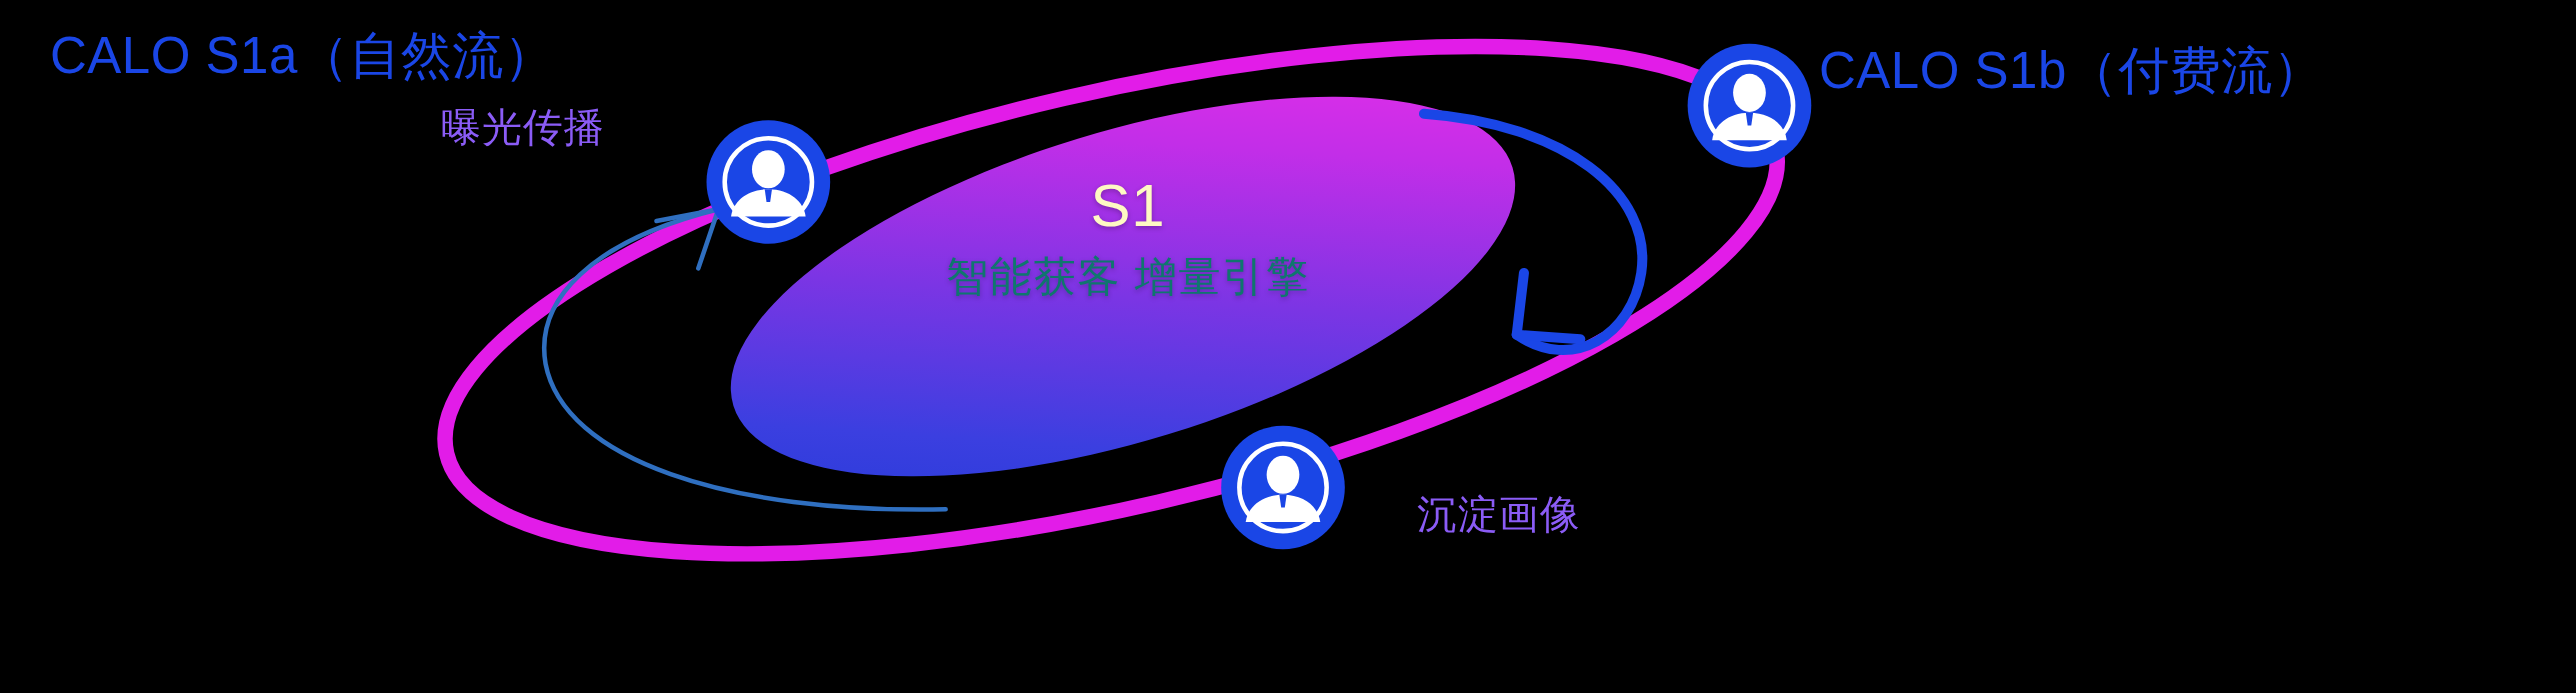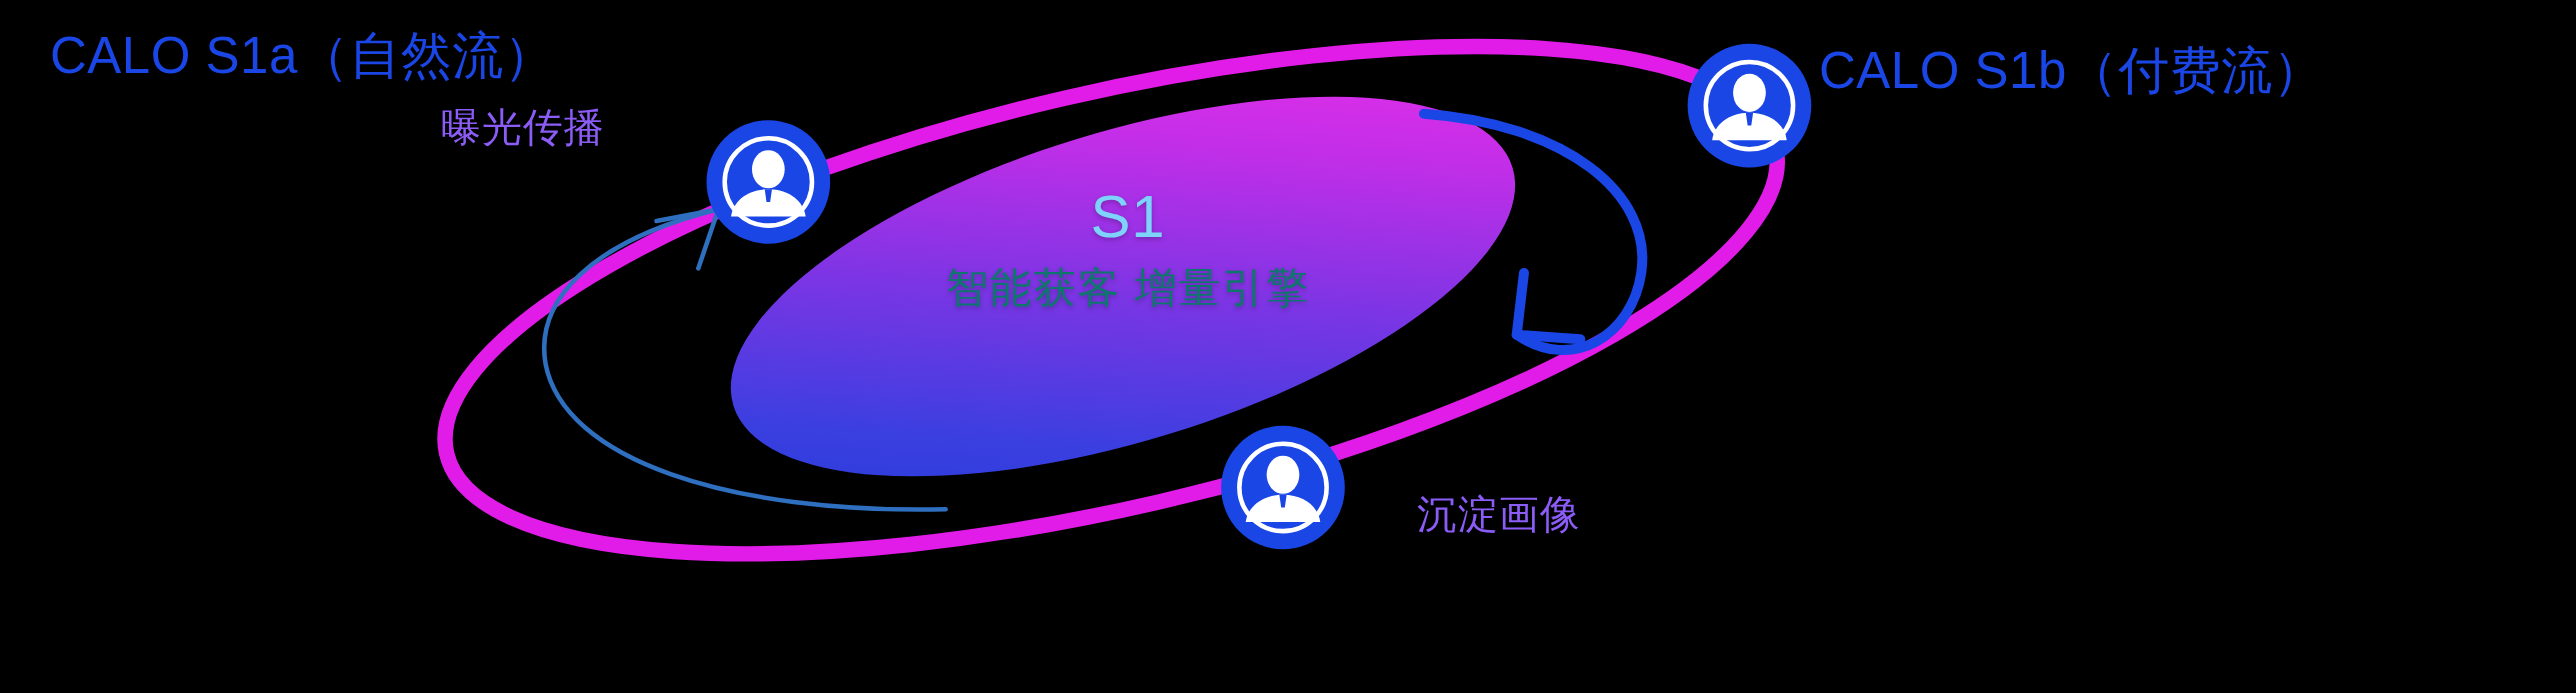--- a/index.html
+++ b/index.html
@@ -67,26 +67,25 @@
   
   #core-text {
     position: absolute;
     left: 837px;
     top: 168px;
     width: 582px;
     text-align: center;
     pointer-events: auto;
   }
   #core-text .core-title {
-    color: #7dd3fc;
+    color: #fef9c3;
     font-size: 60px;
     line-height: 1;
     letter-spacing: 0.9px;
     text-shadow: 0 1.8px 5.5px rgba(0,0,0,0.25);
-    margin-top: 11px;
   }
   #core-text .core-sub {
     color: #0f766e;
     font-size: 42px;
     line-height: 1;
     margin-top: 20px;
     letter-spacing: 1.8px;
     text-shadow: 0 1.8px 5.5px rgba(0,0,0,0.25);
   }
 </style>

